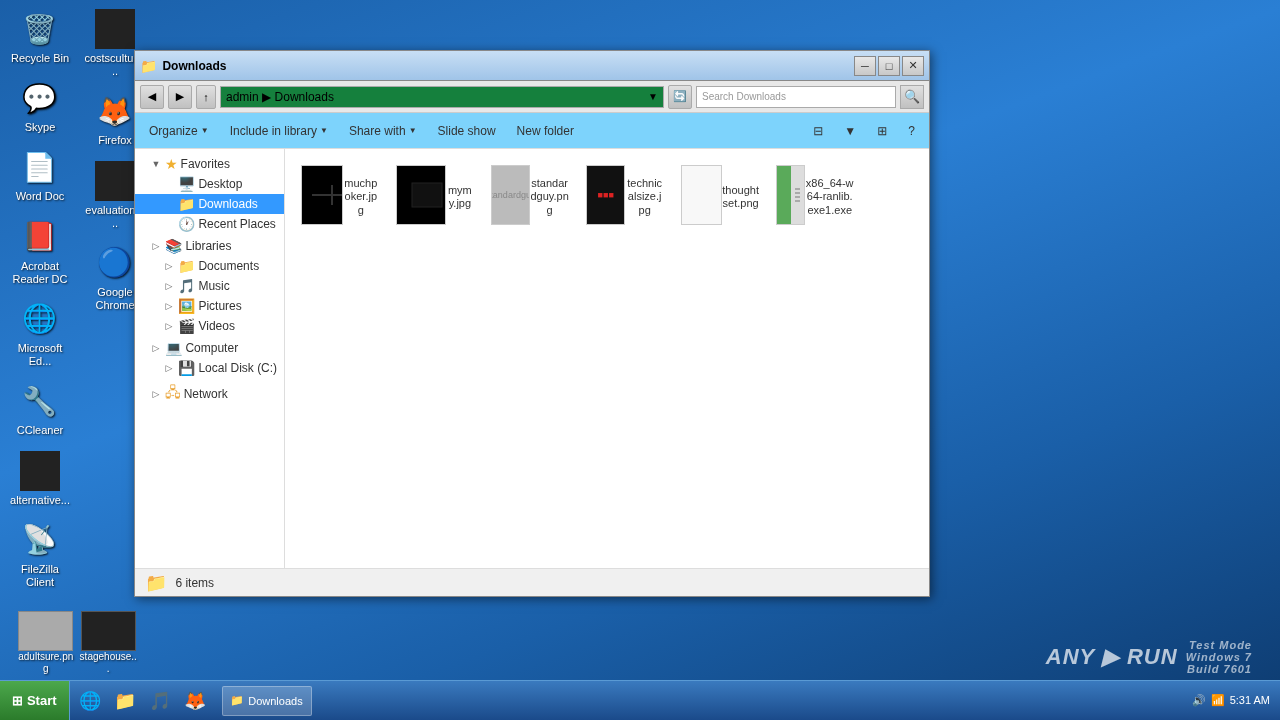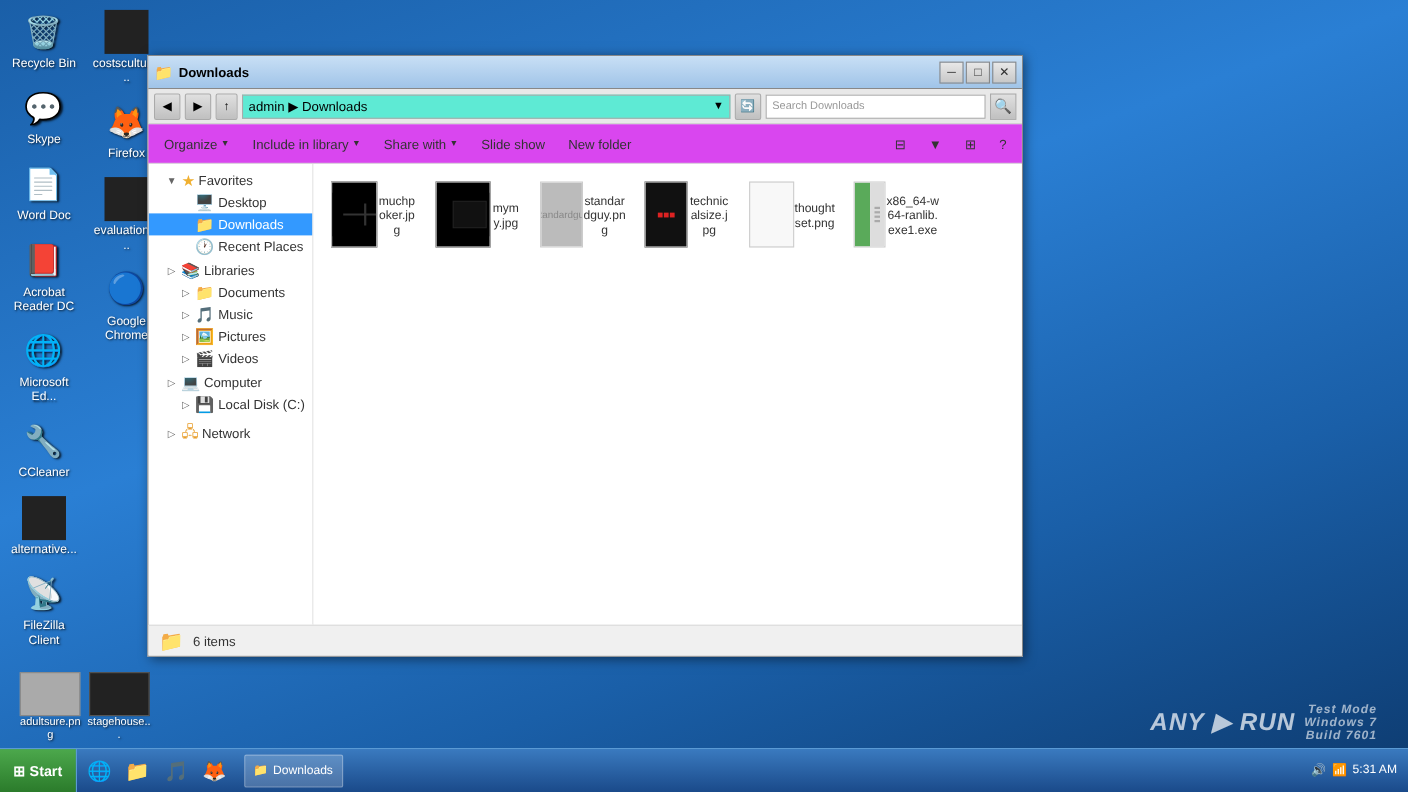--- a/index.html
+++ b/index.html
@@ -246,21 +246,21 @@
       display: flex;
       align-items: center;
       justify-content: center;
       font-size: 11px;
       border-radius: 2px;
     }
 
     .address-path {
       flex: 1;
       height: 22px;
-      background: #5eead4;
+      background: #15803d;
       border: 1px solid #aaa;
       display: flex;
       align-items: center;
       padding: 0 5px;
       font-size: 12px;
     }
 
     .search-box {
       width: 200px;
       height: 22px;
@@ -281,21 +281,21 @@
       cursor: pointer;
       display: flex;
       align-items: center;
       justify-content: center;
       font-size: 13px;
     }
 
     
     .toolbar {
       height: 36px;
-      background: #d946ef;
+      background: #7dd3fc;
       display: flex;
       align-items: center;
       padding: 0 5px;
       gap: 3px;
       border-bottom: 1px solid #ddd;
     }
 
     .tool-btn {
       height: 28px;
       padding: 0 8px;

